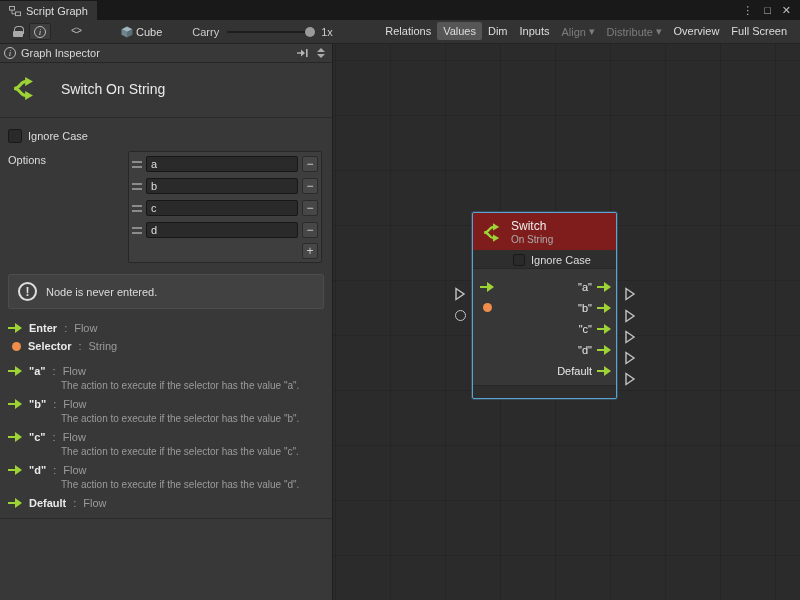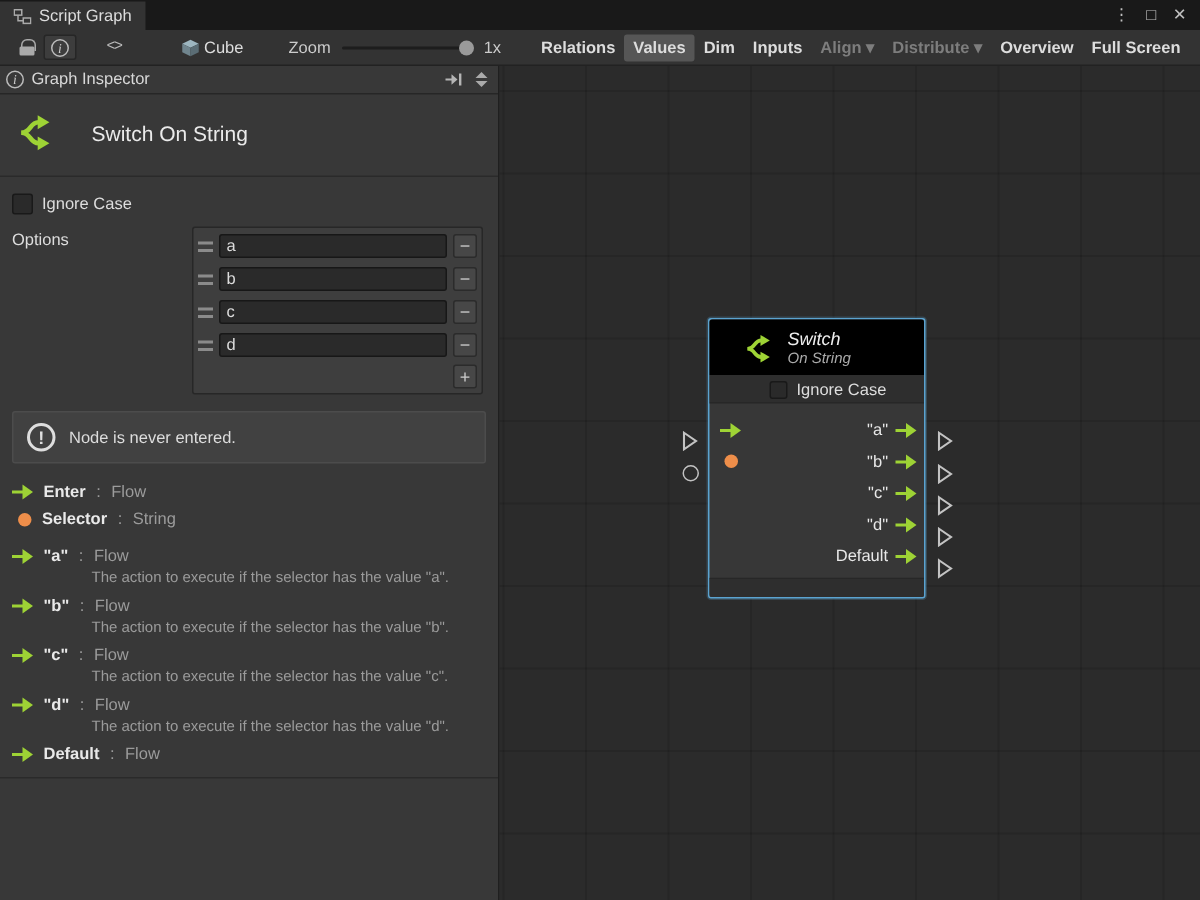--- a/index.html
+++ b/index.html
@@ -26,21 +26,21 @@
   .tb-icon-btn{display:flex;align-items:center;justify-content:center;width:22px;height:17px;border-radius:2px;}
   .tb-icon-btn.framed{background:#3d3d3d;border:1px solid #262626;}
   .lock{position:relative;width:10px;height:11px;}
   .lock::before{content:"";position:absolute;left:1px;top:0;width:8px;height:7px;border:1.5px solid #aaaaaa;border-bottom:none;border-radius:4px 4px 0 0;}
   .lock::after{content:"";position:absolute;left:0;top:5px;width:10px;height:6px;background:#aaaaaa;border-radius:1px;}
   .info-icon{width:12px;height:12px;border-radius:50%;border:1px solid #bbbbbb;color:#cccccc;font-size:9px;display:flex;align-items:center;justify-content:center;font-family:"Liberation Serif",serif;font-style:italic;}
   .code-glyph{font-family:"Liberation Mono",monospace;font-size:10px;color:#bbbbbb;letter-spacing:-1px;}
   .zoom-track{position:relative;width:86px;height:2px;background:#1d1d1d;border-radius:1px;margin:0 8px;}
   .zoom-knob{position:absolute;right:-2px;top:-4px;width:10px;height:10px;border-radius:50%;background:#9a9a9a;}
   .tb-sep{width:14px;}
-  .tb-right{margin-left:auto;display:flex;align-items:center;font-weight:bold;}
+  .tb-right{margin-left:auto;display:flex;align-items:flex-start;}
 
   
   .inspector{position:absolute;left:0;top:44px;width:333px;height:556px;background:#383838;border-right:1px solid #1f1f1f;display:flex;flex-direction:column;}
   .insp-header{flex:0 0 19px;display:flex;align-items:center;gap:5px;padding:0 4px;border-bottom:1px solid #262626;}
   .insp-header .title{color:#d8d8d8;}
   .insp-header .spacer{flex:1;}
   .scroll-arrows{display:flex;flex-direction:column;align-items:center;gap:2px;padding:1px 3px;}
   .tri-up{width:0;height:0;border-left:4px solid transparent;border-right:4px solid transparent;border-bottom:4px solid #aaaaaa;}
   .tri-down{width:0;height:0;border-left:4px solid transparent;border-right:4px solid transparent;border-top:4px solid #aaaaaa;}
   .insp-title{display:flex;align-items:center;gap:22px;padding:11px 10px 14px;border-bottom:1px solid #2a2a2a;}
@@ -73,21 +73,21 @@
 
   
   .canvas{position:absolute;left:333px;top:44px;width:467px;height:556px;background:#2b2b2b;
     background-image:
       linear-gradient(to right, rgba(0,0,0,0.12) 1px, transparent 1px),
       linear-gradient(to bottom, rgba(0,0,0,0.12) 1px, transparent 1px);
     background-size:55px 55px;background-position:2px 16px;}
 
   
   .node{position:absolute;left:139px;top:168px;width:145px;background:#373737;border:1px solid var(--selection-blue);border-radius:2px;box-shadow:0 0 0 1px rgba(91,163,208,0.25);}
-  .node-header{background:#000000;padding:7px 22px 5px;border-radius:2px 2px 0 0;font-style:italic;}
+  .node-header{background:#7f1d1d;padding:7px 8px 5px;border-radius:2px 2px 0 0;}
   .node-header-top{display:flex;align-items:center;gap:7px;}
   .node-title-wrap{display:flex;flex-direction:column;line-height:1.15;}
   .node-title{font-size:12px;color:#eeeeee;}
   .node-sub{font-size:10px;color:#ababab;}
   .node-check-row{display:flex;align-items:center;gap:6px;padding:4px 8px 2px 40px;background:#2e2e2e;}
   .node-check-row .lbl{color:#dddddd;font-size:11px;}
   .node-ports{padding:7px 0 4px;border-top:1px solid #272727;}
   .node-port-row{display:flex;align-items:center;height:21px;padding:0 5px 0 4px;}
   .node-port-row .left-slot{flex:0 0 20px;display:flex;justify-content:center;}
   .node-port-row .label{margin-left:auto;margin-right:5px;color:#e8e8e8;}
@@ -130,21 +130,21 @@
     <div class="tb-sep" style="width:28px;"></div>
     <div class="tb-btn">
       <svg width="12" height="12" viewBox="0 0 12 12">
         <polygon points="6,0.5 11.5,3.2 6,5.9 0.5,3.2" fill="#9db6c0"></polygon>
         <polygon points="0.5,3.2 6,5.9 6,11.5 0.5,8.8" fill="#70858e"></polygon>
         <polygon points="11.5,3.2 6,5.9 6,11.5 11.5,8.8" fill="#5b6d75"></polygon>
       </svg>
       <span>Cube</span>
     </div>
     <div class="tb-sep" style="width:24px;"></div>
-    <span style="color:#cccccc;">Zoom</span>
+    <span style="color:#cccccc;">Carry</span>
     <div class="zoom-track">
       <div class="zoom-knob"></div>
     </div>
     <span style="color:#cccccc;">1x</span>
 
     <div class="tb-right">
       <div class="tb-btn">
           <span>Relations</span>
         </div>
       <div class="tb-btn active">

